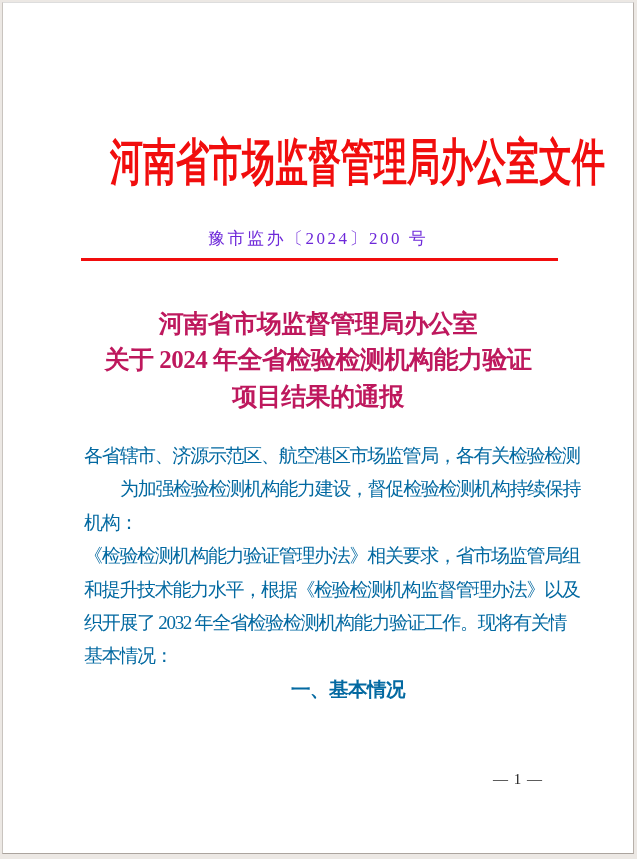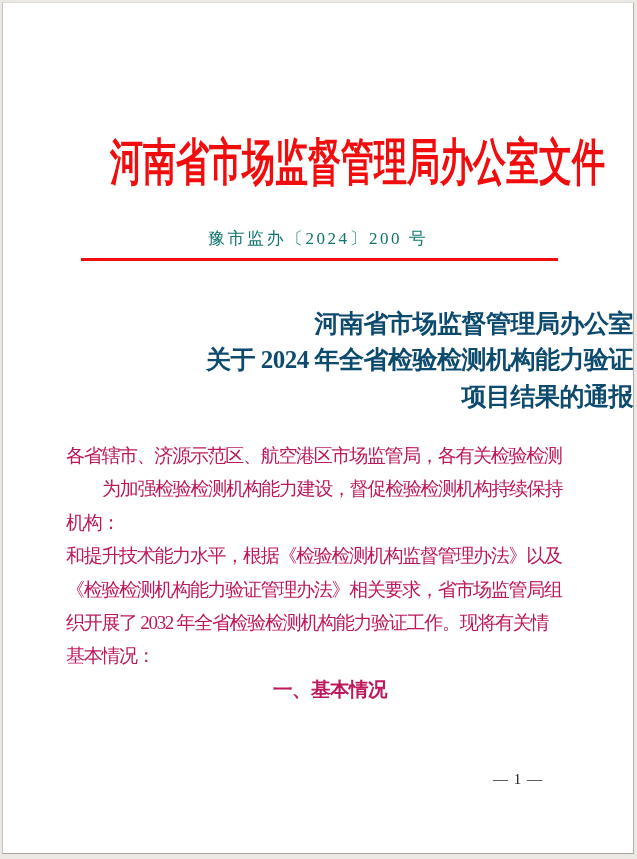--- a/index.html
+++ b/index.html
@@ -35,48 +35,48 @@
     transform: scaleX(0.66);
     transform-origin: 50% 50%;
     letter-spacing: 0;
   }
   .doc-number {
     position: absolute;
     top: 224px; left: 0; width: 100%;
     text-align: center;
     font-size: 17px;
     letter-spacing: 2.5px;
-    color: #0f766e;
+    color: #6d28d9;
     white-space: nowrap;
   }
   .red-rule {
     position: absolute;
     left: 78px; top: 255px;
     width: 477px; height: 2.5px;
     background: var(--accent);
   }
   .doc-title {
     position: absolute;
     top: 303px; left: 0; width: 100%;
-    text-align: right;
+    text-align: center;
     font-size: 25px;
     line-height: 36.4px;
     font-weight: bold;
     letter-spacing: -0.5px;
-    color: #0c4a6e;
+    color: #be185d;
     white-space: nowrap;
   }
   .body-text {
     position: absolute;
-    left: 63px; top: 436px;
+    left: 81px; top: 436px;
     width: 492px;
     font-size: 19px;
     line-height: 33.4px;
     letter-spacing: -1.3px;
-    color: #be185d;
+    color: #0369a1;
   }
   .body-text .line { white-space: nowrap; height: 33.4px; }
   .body-text .indent { padding-left: 36px; }
   .body-text .section-heading {
     font-family: "Liberation Sans", "DejaVu Sans", sans-serif;
     font-weight: bold;
     letter-spacing: -0.5px;
     font-size: 19.5px;
     text-align: center;
   }
@@ -105,22 +105,22 @@
   <div class="doc-title">
     <div>河南省市场监督管理局办公室</div>
     <div>关于 2024 年全省检验检测机构能力验证</div>
     <div>项目结果的通报</div>
   </div>
 
   <div class="body-text">
     <div class="line">各省辖市、济源示范区、航空港区市场监管局，各有关检验检测</div>
     <div class="line indent">为加强检验检测机构能力建设，督促检验检测机构持续保持</div>
     <div class="line">机构：</div>
+    <div class="line">《检验检测机构能力验证管理办法》相关要求，省市场监管局组</div>
     <div class="line">和提升技术能力水平，根据《检验检测机构监督管理办法》以及</div>
-    <div class="line">《检验检测机构能力验证管理办法》相关要求，省市场监管局组</div>
     <div class="line">织开展了 2032 年全省检验检测机构能力验证工作。现将有关情</div>
     <div class="line">基本情况：</div>
     <div class="line indent section-heading">一、基本情况</div>
   </div>
 
   <div class="page-number">— 1 —</div>
 
 </div>
 
 </body></html>

